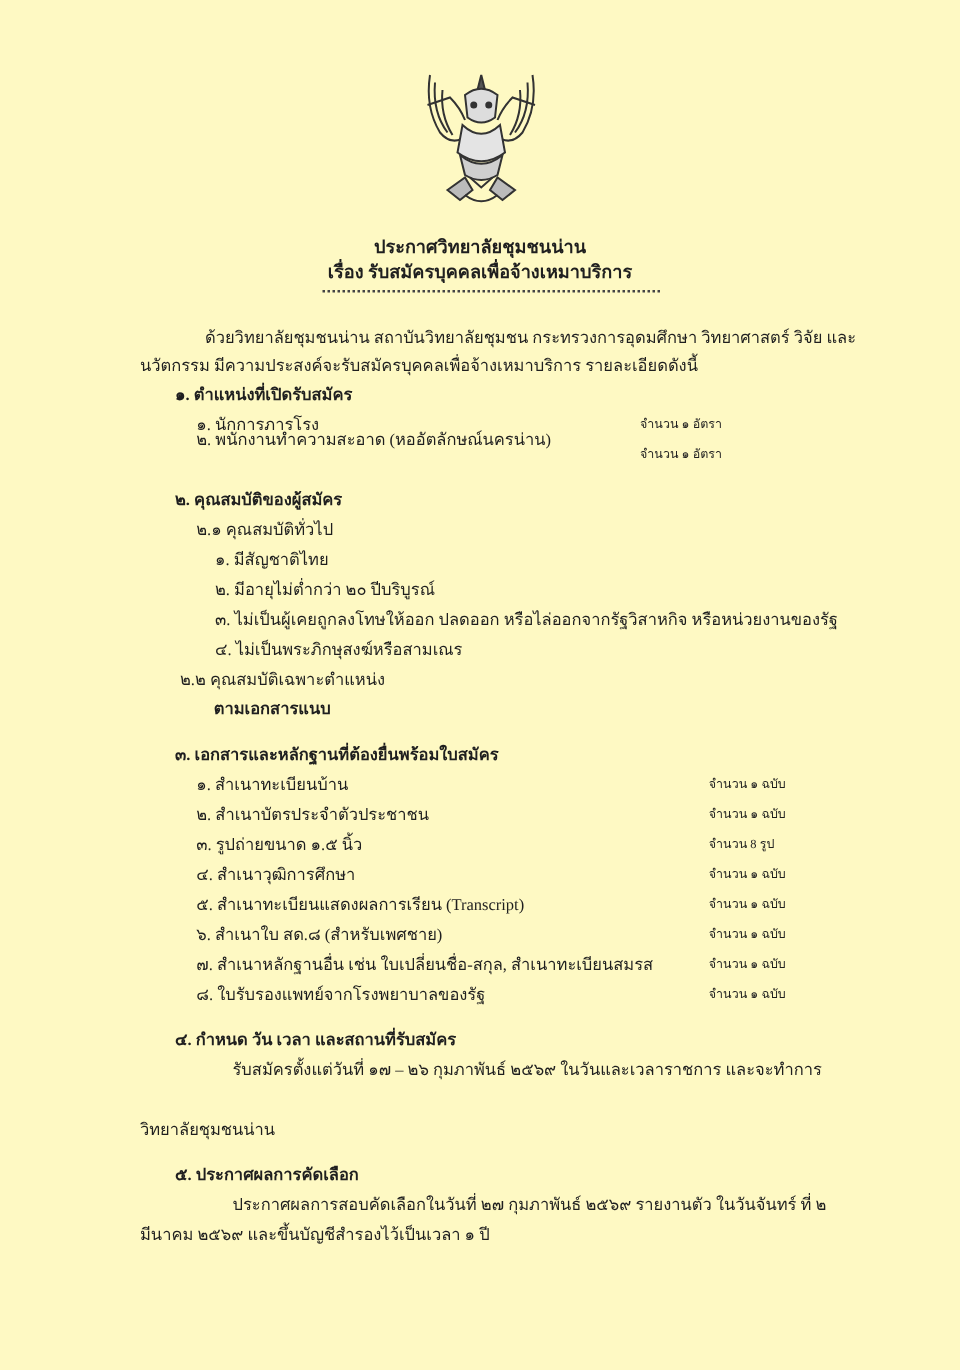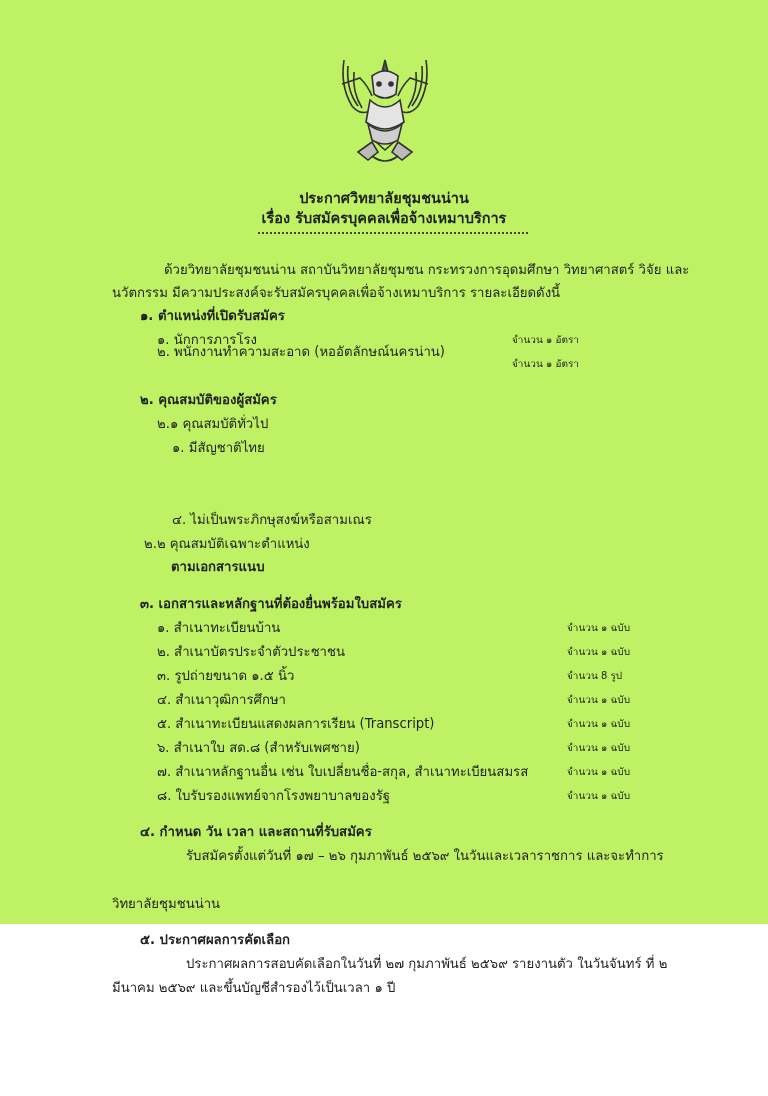--- a/index.html
+++ b/index.html
@@ -1,18 +1,18 @@
 <!DOCTYPE html>
 <html><head>
 <meta charset="utf-8">
 <style>
   html, body { margin:0; padding:0; background:#ffffff; }
   body { width:768px; height:1096px; position:relative; overflow:hidden;
          font-family:"DejaVu Sans","Liberation Sans",sans-serif; color:#1f1f1f; }
-  .page { position:absolute; left:0; top:0; width:768px; height:924px; background:#bef264; }
+  .page { position:absolute; left:0; top:0; width:768px; height:1096px; background:#fef9c3;font-family:Liberation Serif, serif; }
   .emblem { position:absolute; left:332px; top:56px; width:106px; height:112px; }
   .ln { position:absolute; font-size:13.2px; line-height:20px; white-space:nowrap; }
   .b { font-weight:bold; }
   .ctr { left:0; width:768px; text-align:center; }
   .dots { position:absolute; left:258px; top:232px; width:270px; border-top:2px dotted #444; }
   .qty { position:absolute; font-size:10px; line-height:20px; white-space:nowrap; }
 </style>
 </head>
 <body>
 
@@ -50,20 +50,22 @@
 
   <div class="ln b" style="left:140px;top:306px;">๑. ตำแหน่งที่เปิดรับสมัคร</div>
   <div class="ln" style="left:157px;top:330px;">๑. นักการภารโรง</div>
   <div class="qty" style="left:512px;top:330px;">จำนวน ๑ อัตรา</div>
   <div class="ln" style="left:157px;top:342px;">๒. พนักงานทำความสะอาด (หออัตลักษณ์นครน่าน)</div>
   <div class="qty" style="left:512px;top:354px;">จำนวน ๑ อัตรา</div>
 
   <div class="ln b" style="left:140px;top:390px;">๒. คุณสมบัติของผู้สมัคร</div>
   <div class="ln" style="left:157px;top:414px;">๒.๑ คุณสมบัติทั่วไป</div>
   <div class="ln" style="left:172px;top:438px;">๑. มีสัญชาติไทย</div>
+  <div class="ln" style="left:172px;top:462px;">๒. มีอายุไม่ต่ำกว่า ๒๐ ปีบริบูรณ์</div>
+  <div class="ln" style="left:172px;top:486px;">๓. ไม่เป็นผู้เคยถูกลงโทษให้ออก ปลดออก หรือไล่ออกจากรัฐวิสาหกิจ หรือหน่วยงานของรัฐ</div>
   <div class="ln" style="left:172px;top:510px;">๔. ไม่เป็นพระภิกษุสงฆ์หรือสามเณร</div>
   <div class="ln" style="left:144px;top:534px;">๒.๒ คุณสมบัติเฉพาะตำแหน่ง</div>
   <div class="ln b" style="left:171px;top:557px;">ตามเอกสารแนบ</div>
 
   <div class="ln b" style="left:140px;top:594px;">๓. เอกสารและหลักฐานที่ต้องยื่นพร้อมใบสมัคร</div>
   <div class="ln" style="left:157px;top:618px;">๑. สำเนาทะเบียนบ้าน</div>
   <div class="qty" style="left:567px;top:618px;">จำนวน ๑ ฉบับ</div>
   <div class="ln" style="left:157px;top:642px;">๒. สำเนาบัตรประจำตัวประชาชน</div>
   <div class="qty" style="left:567px;top:642px;">จำนวน ๑ ฉบับ</div>
   <div class="ln" style="left:157px;top:666px;">๓. รูปถ่ายขนาด ๑.๕ นิ้ว</div>

